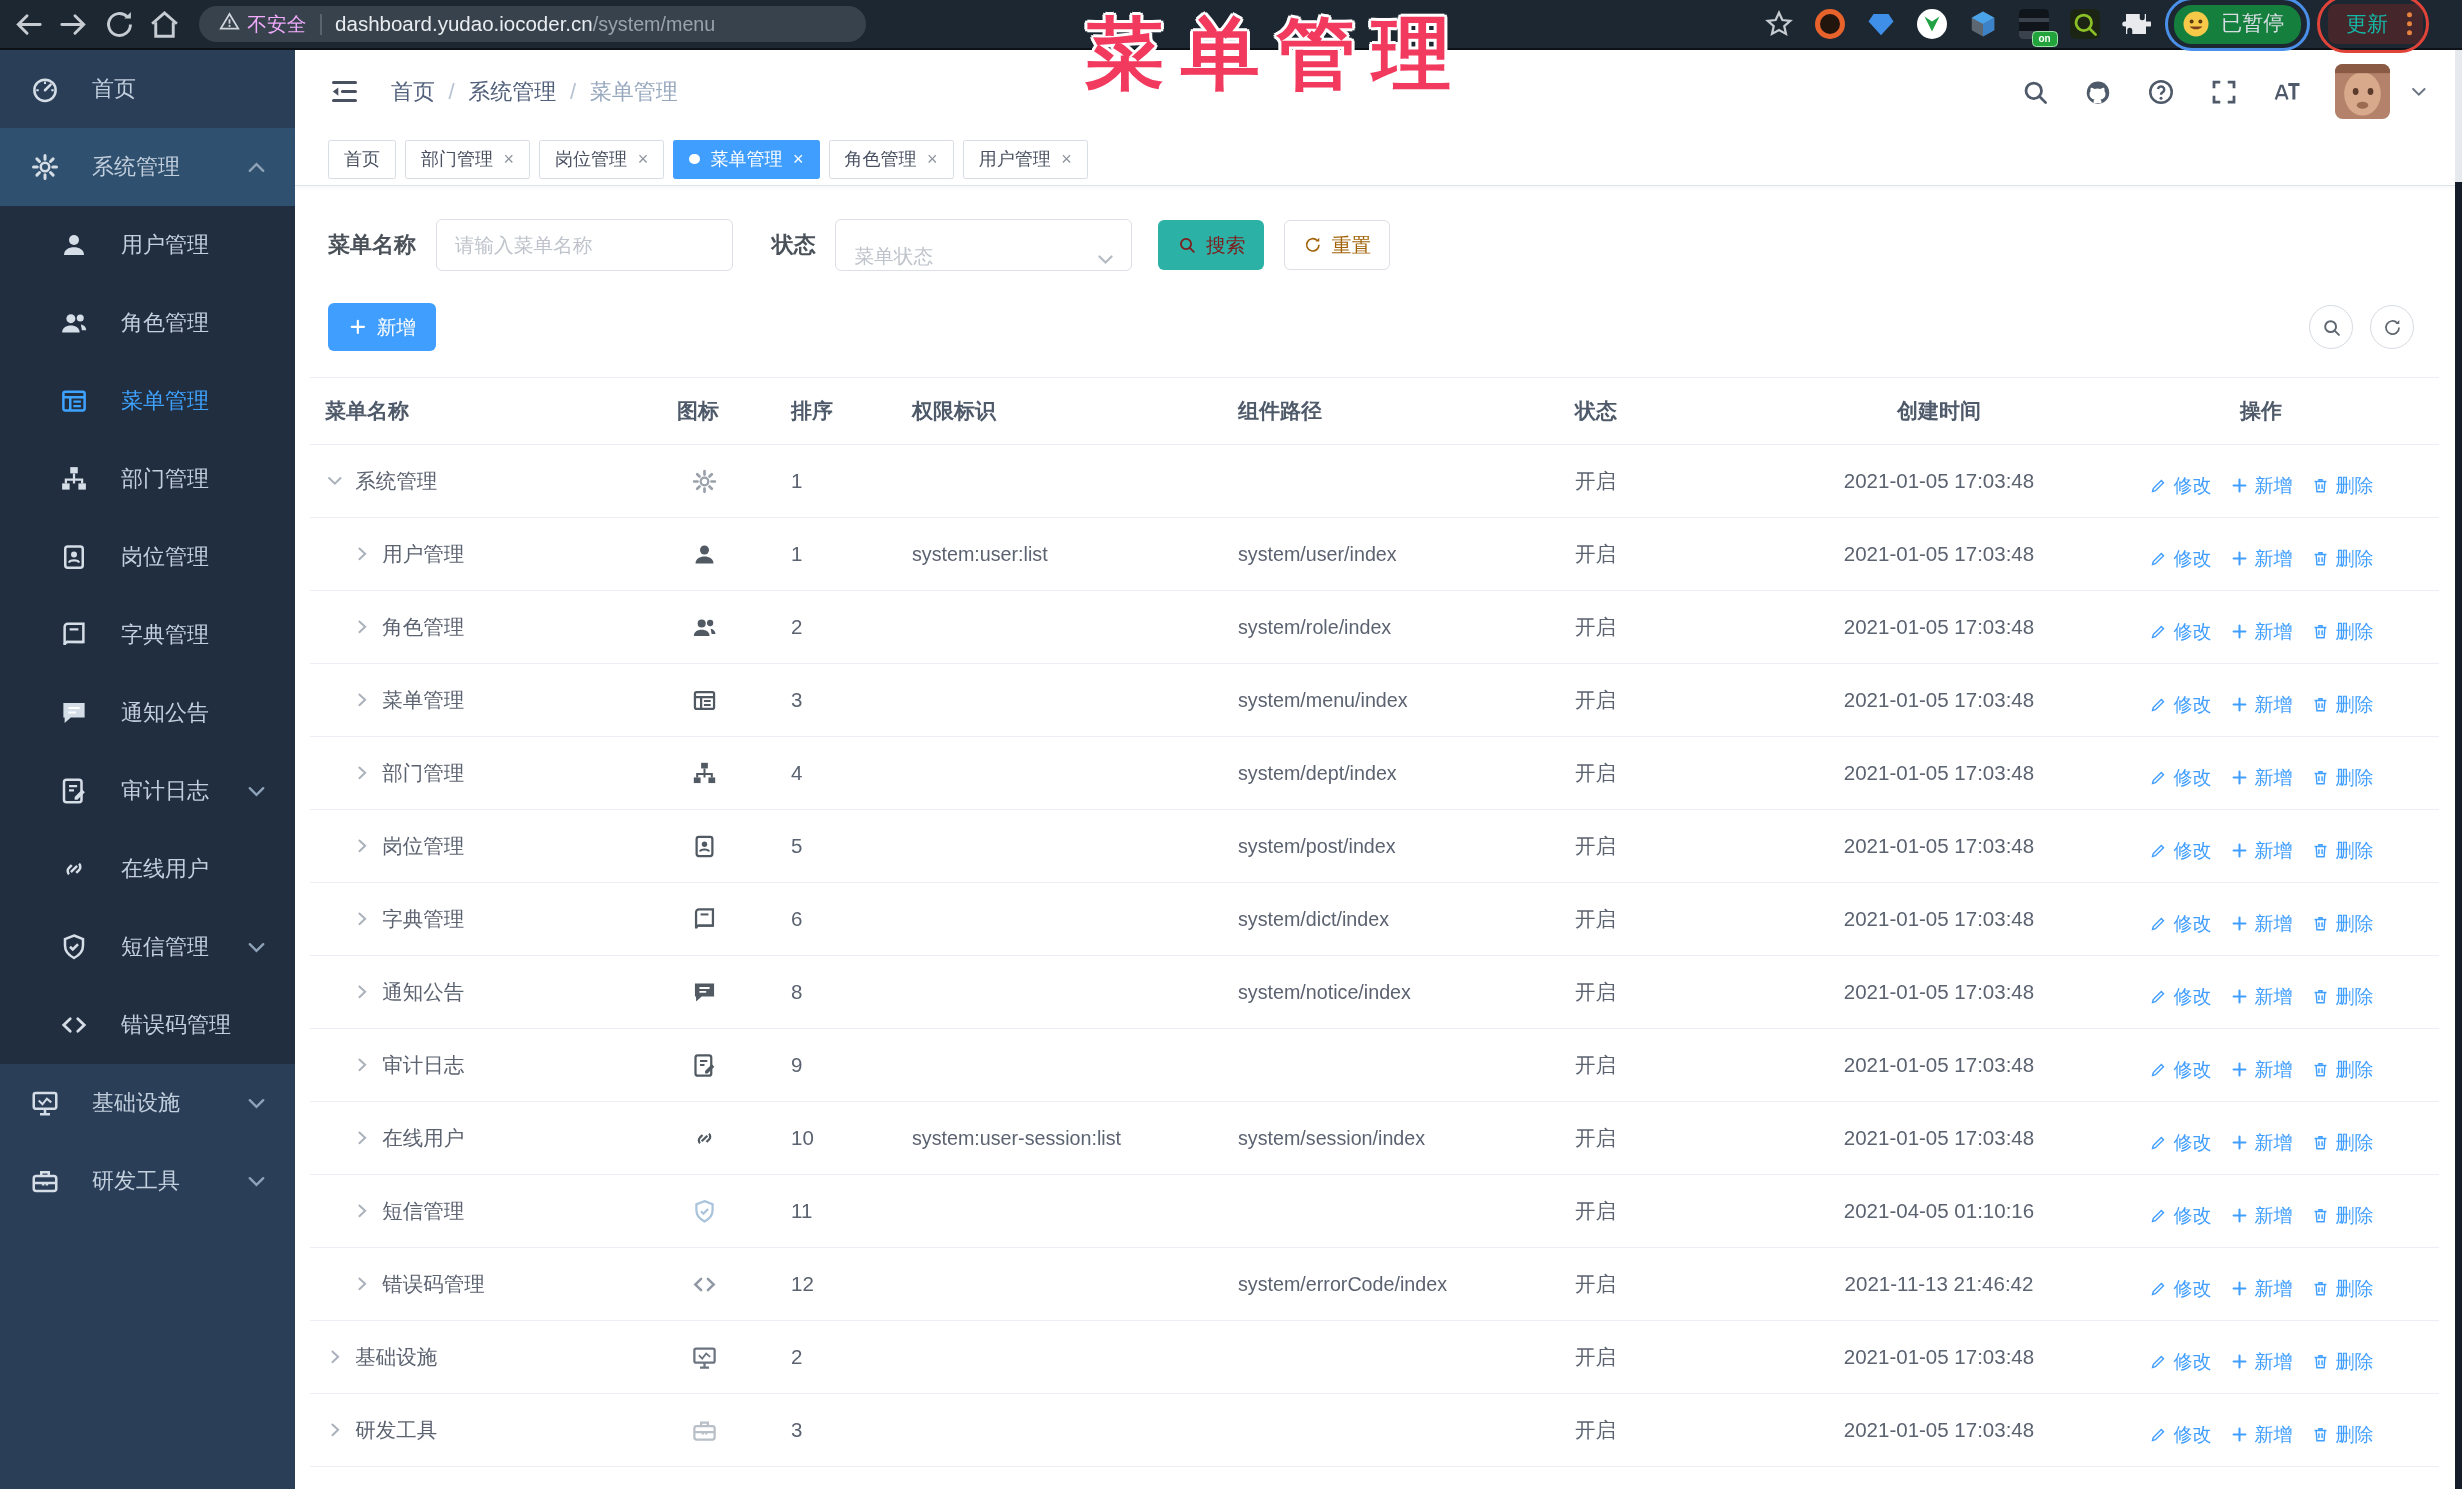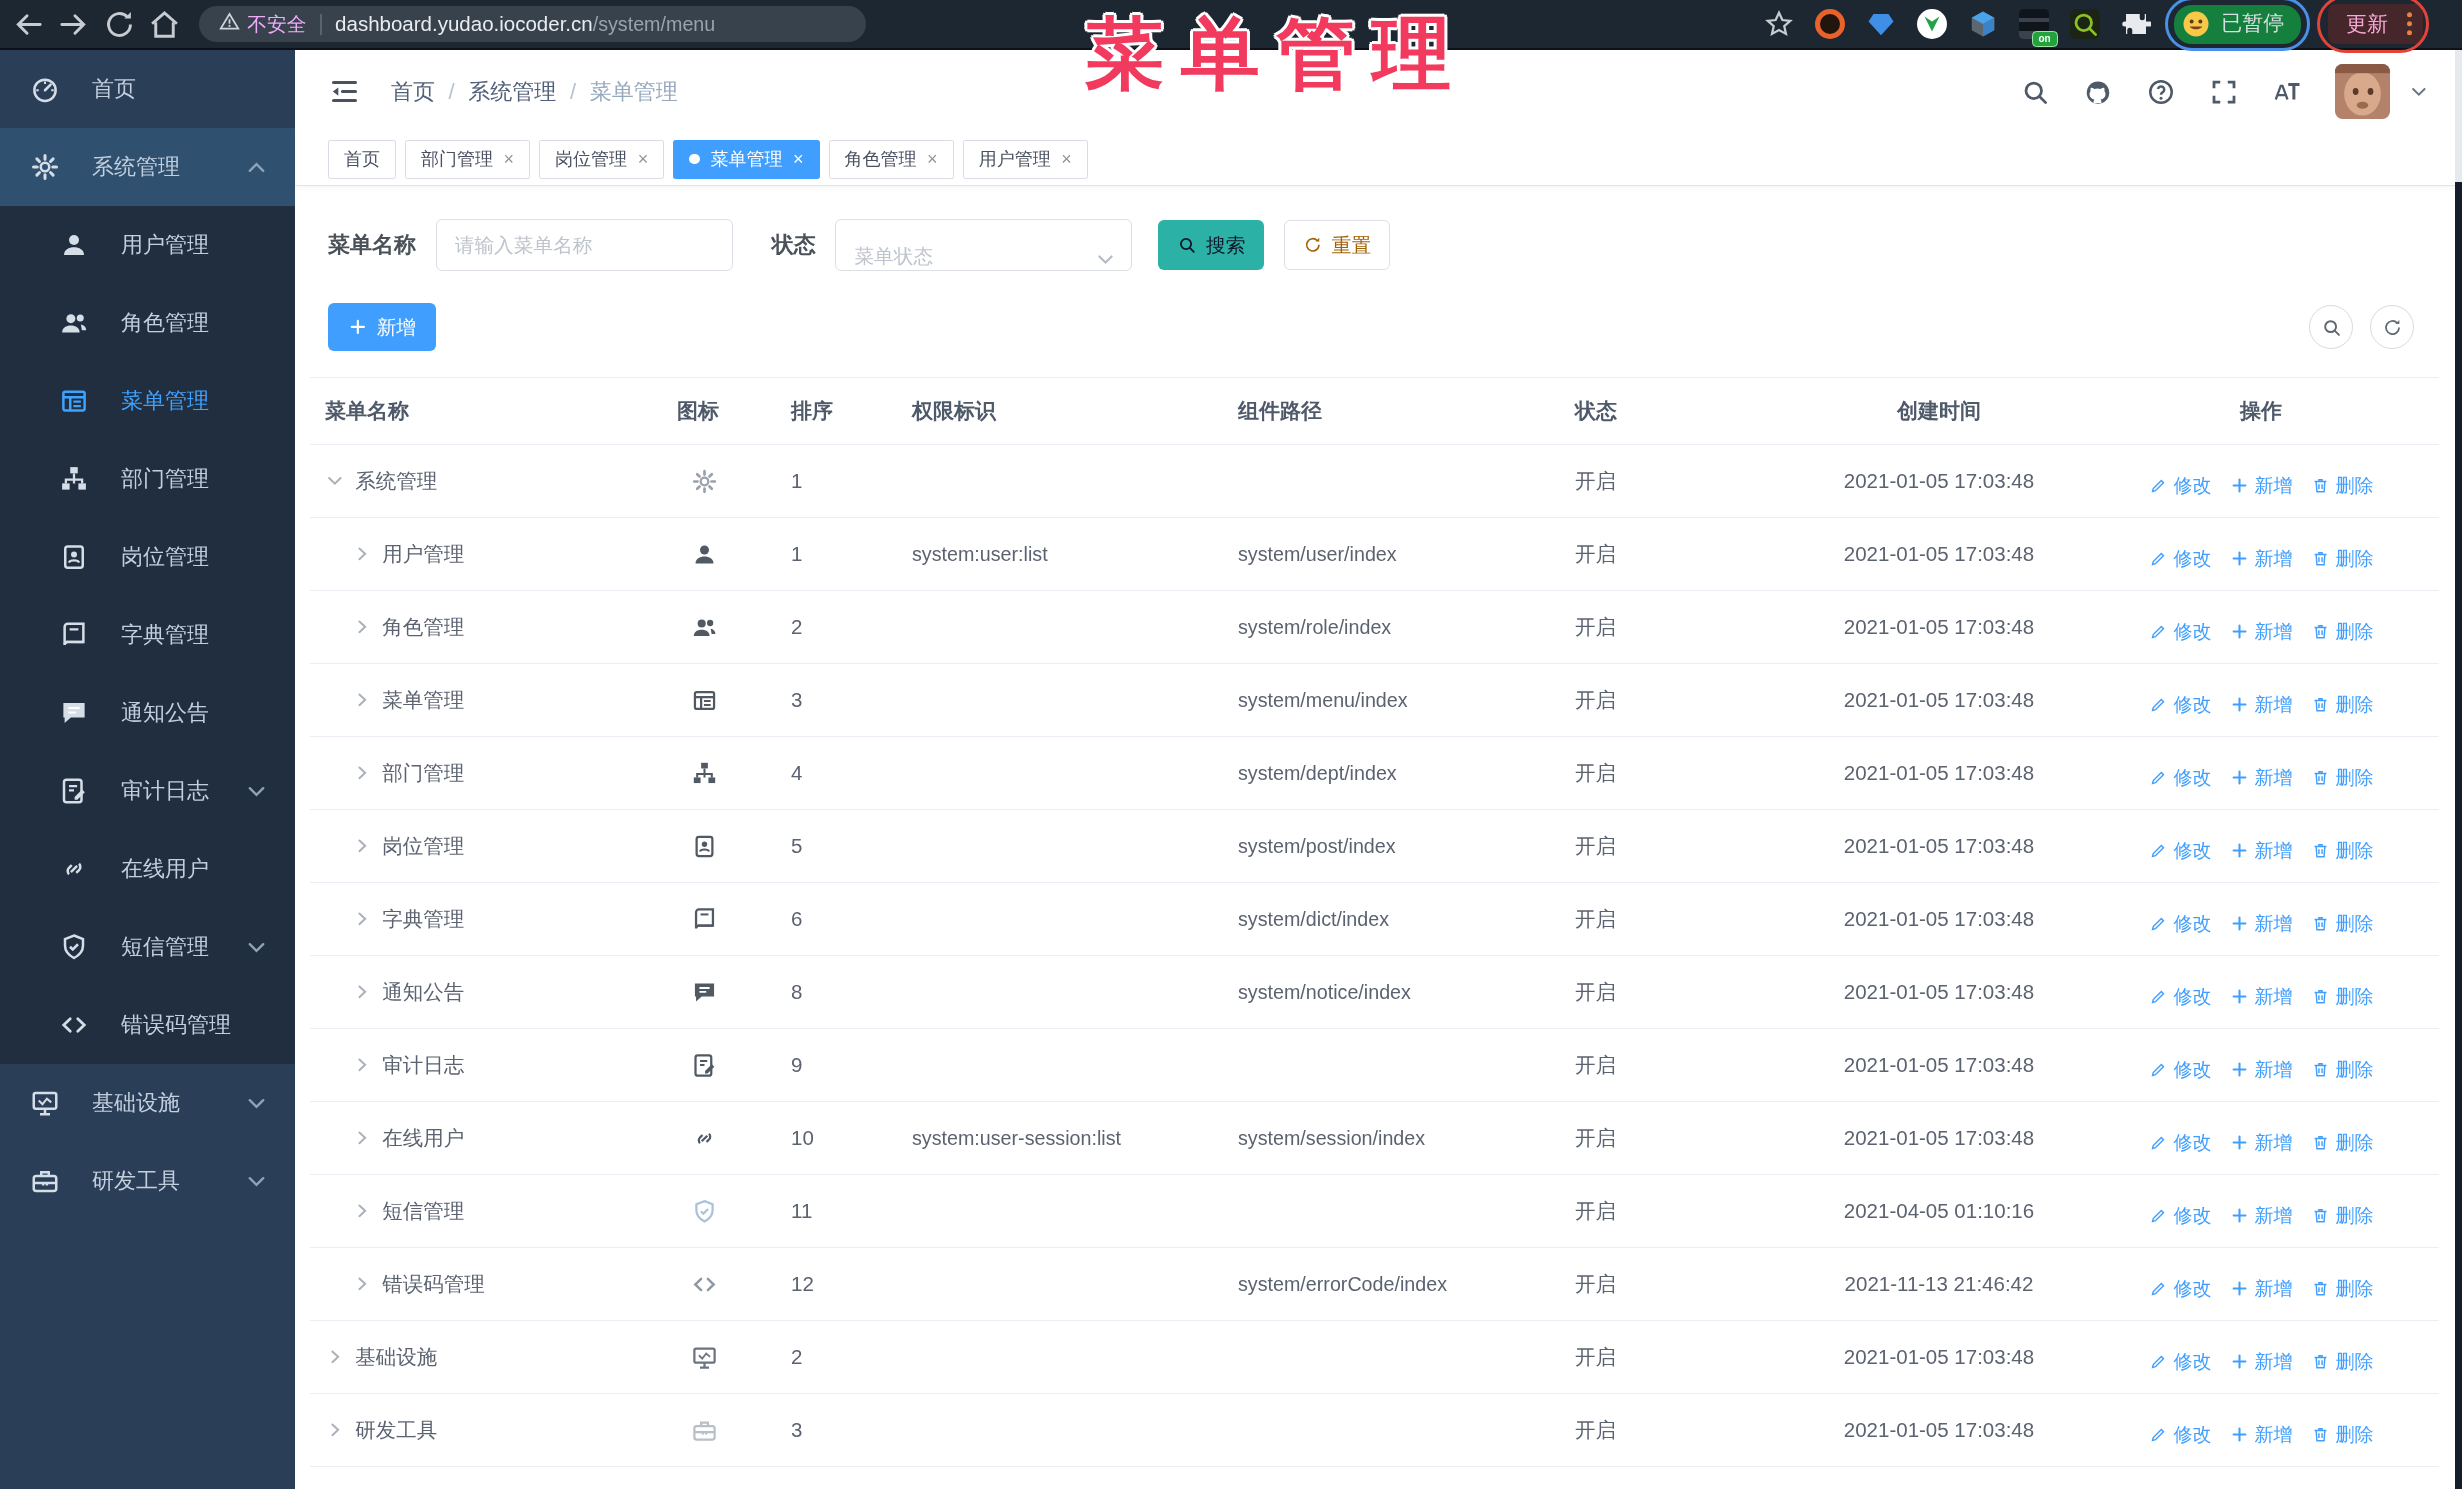--- a/index.html
+++ b/index.html
@@ -23,21 +23,21 @@
   .ext-ico { width:30px; height:30px; margin-left:21px; position:relative; }
   .ext-star { color:#c6ccd2; }
   .ring { position:absolute; border-radius:50%; pointer-events:none; }
   #paused-wrap { position:relative; margin-left:23px; display:flex; 
     background:#15803d; border-radius:18px; padding:4.5px 16.7px 4.5px 7.6px; gap:10px; }
   #paused-wrap .ring { left:-9px; top:-7.6px; right:-9px; bottom:-7.6px; border:3.8px solid #4a8fe8; border-radius:30px;}
   #paused-label { color:#d8dee4; font-size:21px; }
   #update-wrap { position:relative; margin-left:27px; display:flex; align-items:center;
     background:#45262b; border-radius:7.6px; padding:6px 35px 6px 18px; }
   #update-wrap .ring { left:-10.6px; top:-9px; right:-6px; bottom:-9px; border:3.8px solid #e2443a; border-radius:33px;}
-  #update-label { color:#f9a8d4; font-size:21px; }
+  #update-label { color:#14b8a6; font-size:21px; }
   #update-dots { position:absolute; right:10.6px; top:50%; transform:translateY(-50%);
     display:flex; flex-direction:column; gap:3.8px; }
   #update-dots i { width:5.3px; height:5.3px; border-radius:50%; background:#e8833e; }
 
   
   #overlay-title { position:absolute; left:1085px; top:1.5px; z-index:50; font-size:79px; font-weight:bold;
     letter-spacing:16.7px; color:#f23a5e;
     text-shadow:-3px 0 #fff,3px 0 #fff,0 -3px #fff,0 3px #fff,-2.3px -2.3px #fff,2.3px 2.3px #fff,-2.3px 2.3px #fff,2.3px -2.3px #fff; }
 
   
@@ -82,21 +82,21 @@
   .f-label { font-size:22px; color:#4a5158; font-weight:bold; }
   #name-input { margin-left:19.7px; width:297px; height:52px; border:1.5px solid #dcdfe6; border-radius:6px;
     font-size:19.7px; padding:0 18px; color:#333; font-family:inherit; }
   #name-input::placeholder { color:#bfc4cc; }
   #status-label { margin-left:39px; }
   #status-select { margin-left:19.7px; width:297px; height:52px; border:1.5px solid #dcdfe6; border-radius:6px;
     display:flex; align-items:flex-end; padding:0 18px; color:#bfc4cc; font-size:19.7px; position:relative; cursor:pointer; }
   #status-select .sel-caret { position:absolute; right:15px; width:21px; height:21px; color:#b4bac2; }
   .btn { display:inline-flex; align-items:center; justify-content:center; gap:9px; border-radius:6px;
     font-size:19.7px; height:50px; cursor:pointer; border:1.5px solid transparent; }
-  #search-btn { margin-left:26px; width:106px; background:#2cb1a6; color:#0f172a; }
+  #search-btn { margin-left:26px; width:106px; background:#2cb1a6; color:#7f1d1d; }
   #reset-btn { margin-left:19.7px; width:106px; background:#fff; border-color:#dcdfe6; color:#a16207; }
   .btn .b-ico { width:19.7px; height:19.7px; }
 
   #toolbar-row { margin-top:32px; display:flex; align-items:center; }
   #add-btn { width:108px; height:48px; background:#409eff; color:#fff; font-size:19.7px; }
   #toolbar-right { margin-left:auto; margin-right:48px; display:flex; gap:16.7px; }
   .circ-btn { width:44px; height:44px; border-radius:50%; border:1.5px solid #d6dbe1; background:#fff;
     display:flex; align-items:center; justify-content:center; color:#5f6770; cursor:pointer; }
   .circ-btn .ico { width:21px; height:21px; }
 

